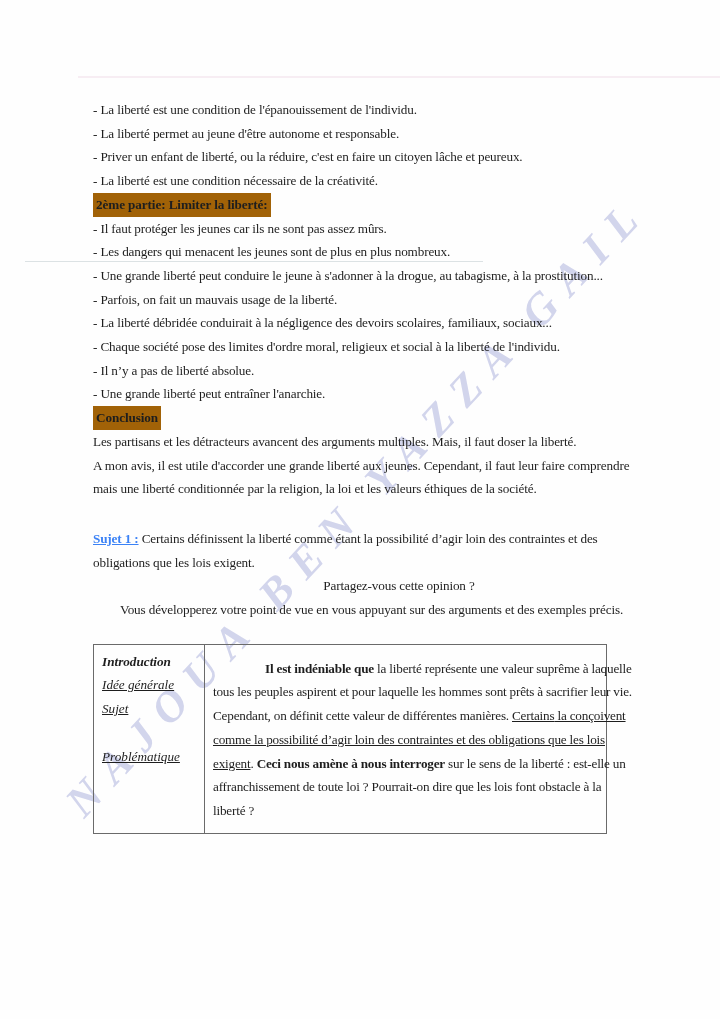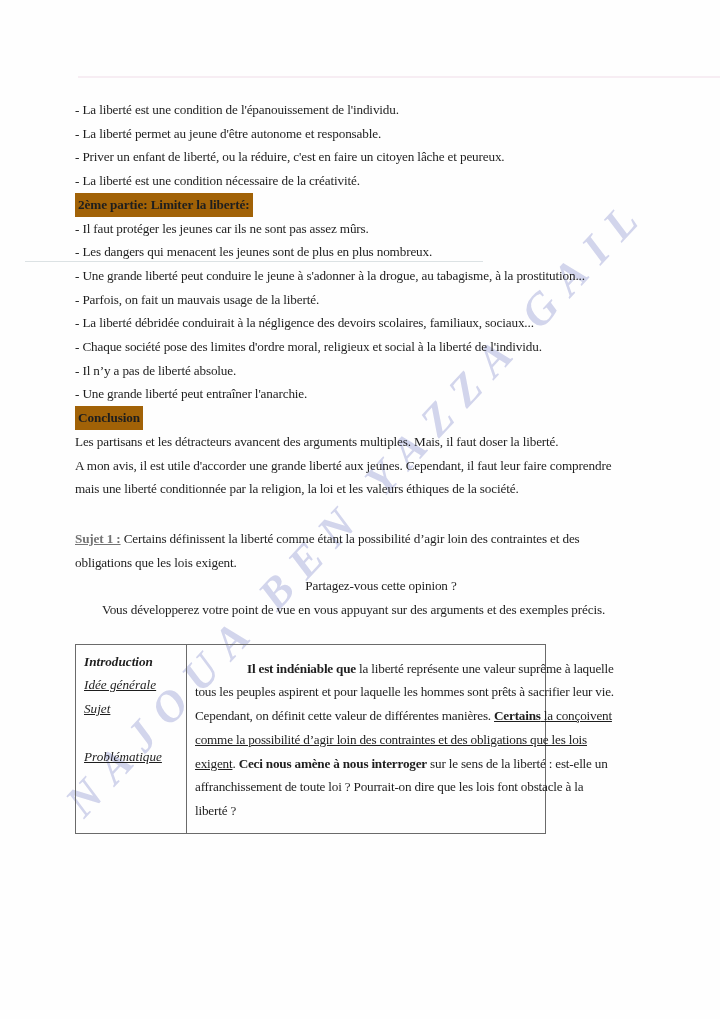--- a/index.html
+++ b/index.html
@@ -17,47 +17,47 @@
     color:#8d93cf; opacity:0.38; pointer-events:none;
   }
   .scanline-top {
     position:absolute; left:78px; top:76px; width:642px; height:2px;
     background:#f7edf3; z-index:0;
   }
   .scanline-mid {
     position:absolute; left:25px; top:261px; width:458px; height:1px;
     background:#c9d2d6; opacity:0.65; z-index:3;
   }
-  .content { position:absolute; left:75px; top:98px; width:582px; z-index:2; }
+  .content { position:absolute; left:93px; top:98px; width:582px; z-index:2; }
   .line { line-height:23.7px; white-space:nowrap; letter-spacing:-0.15px; }
   .hl {
     background:#a16207; font-weight:bold; display:inline-block;
     padding:0 3px; letter-spacing:-0.1px;
   }
   .sujet-block { margin-top:26px; }
-  .sujet-label { color:#737373; font-weight:bold; text-decoration:underline; }
+  .sujet-label { color:#3b82f6; font-weight:bold; text-decoration:underline; }
   .indent1 { padding-left:30px;text-align:center; }
   .indent2 { padding-left:27px; }
   .outline-table {
-    margin-top:22px; border-collapse:collapse; width:471px;
+    margin-top:22px; border-collapse:collapse; width:514px;
     table-layout:fixed;
   }
   .outline-table td {
     border:1.6px solid #6a6a6a; vertical-align:top; padding:5px 8px 10px 8px;
   }
   .outline-table td.labels { width:94px; }
   .lbl { line-height:23.7px; font-style:italic; white-space:nowrap; }
   .lbl-u { text-decoration:underline; }
   .lbl-b { font-weight:bold; }
   .blankline { line-height:23.7px; }
   .ans .line { white-space:nowrap; letter-spacing:-0.2px; }
   .ans .first { text-indent:52px;margin-top:7px; }
   .b { font-weight:bold; }
   .u { text-decoration:underline; }
-  .bu { font-weight:bold; text-decoration:underline; }
+  .bu { font-weight:normal; text-decoration:underline; }
 </style>
 </head>
 <body>
 
 <div class="page">
 
   <div class="scanline-top"></div>
   <div class="watermark">NAJOUA BEN YAZZA GAIL</div>
   <div class="scanline-mid"></div>
 

